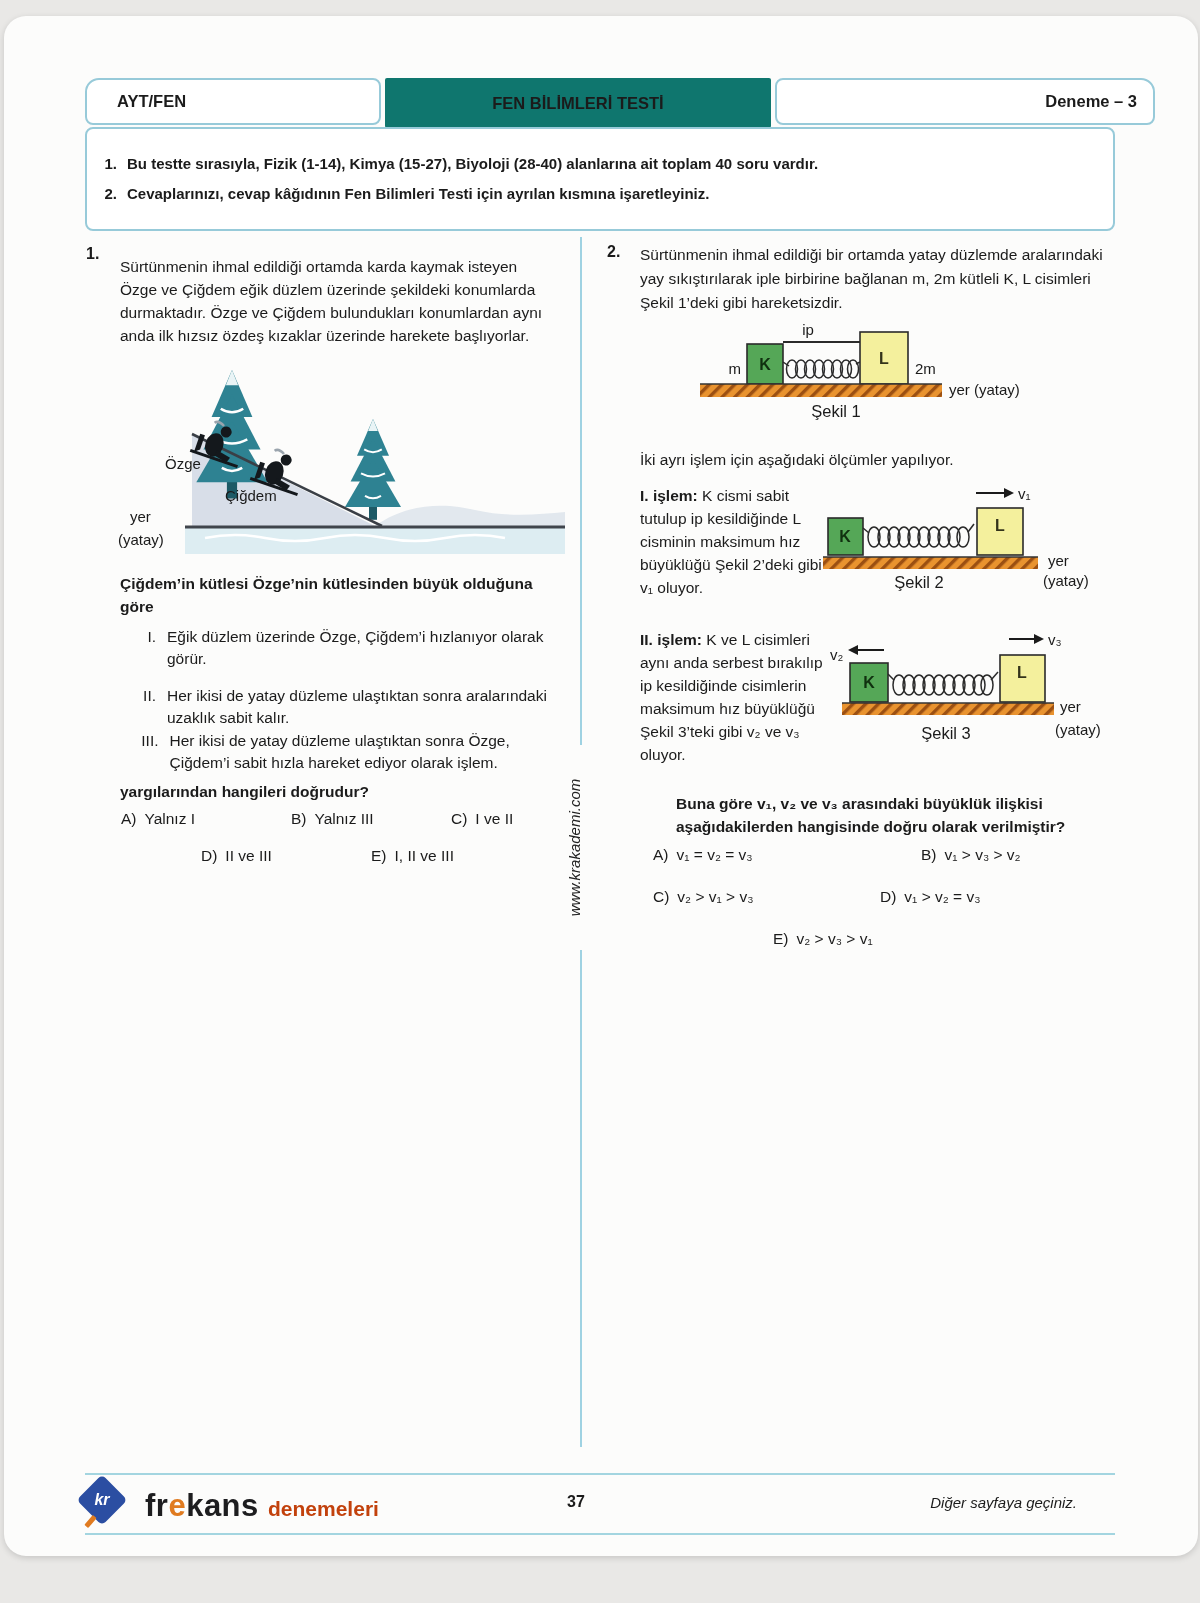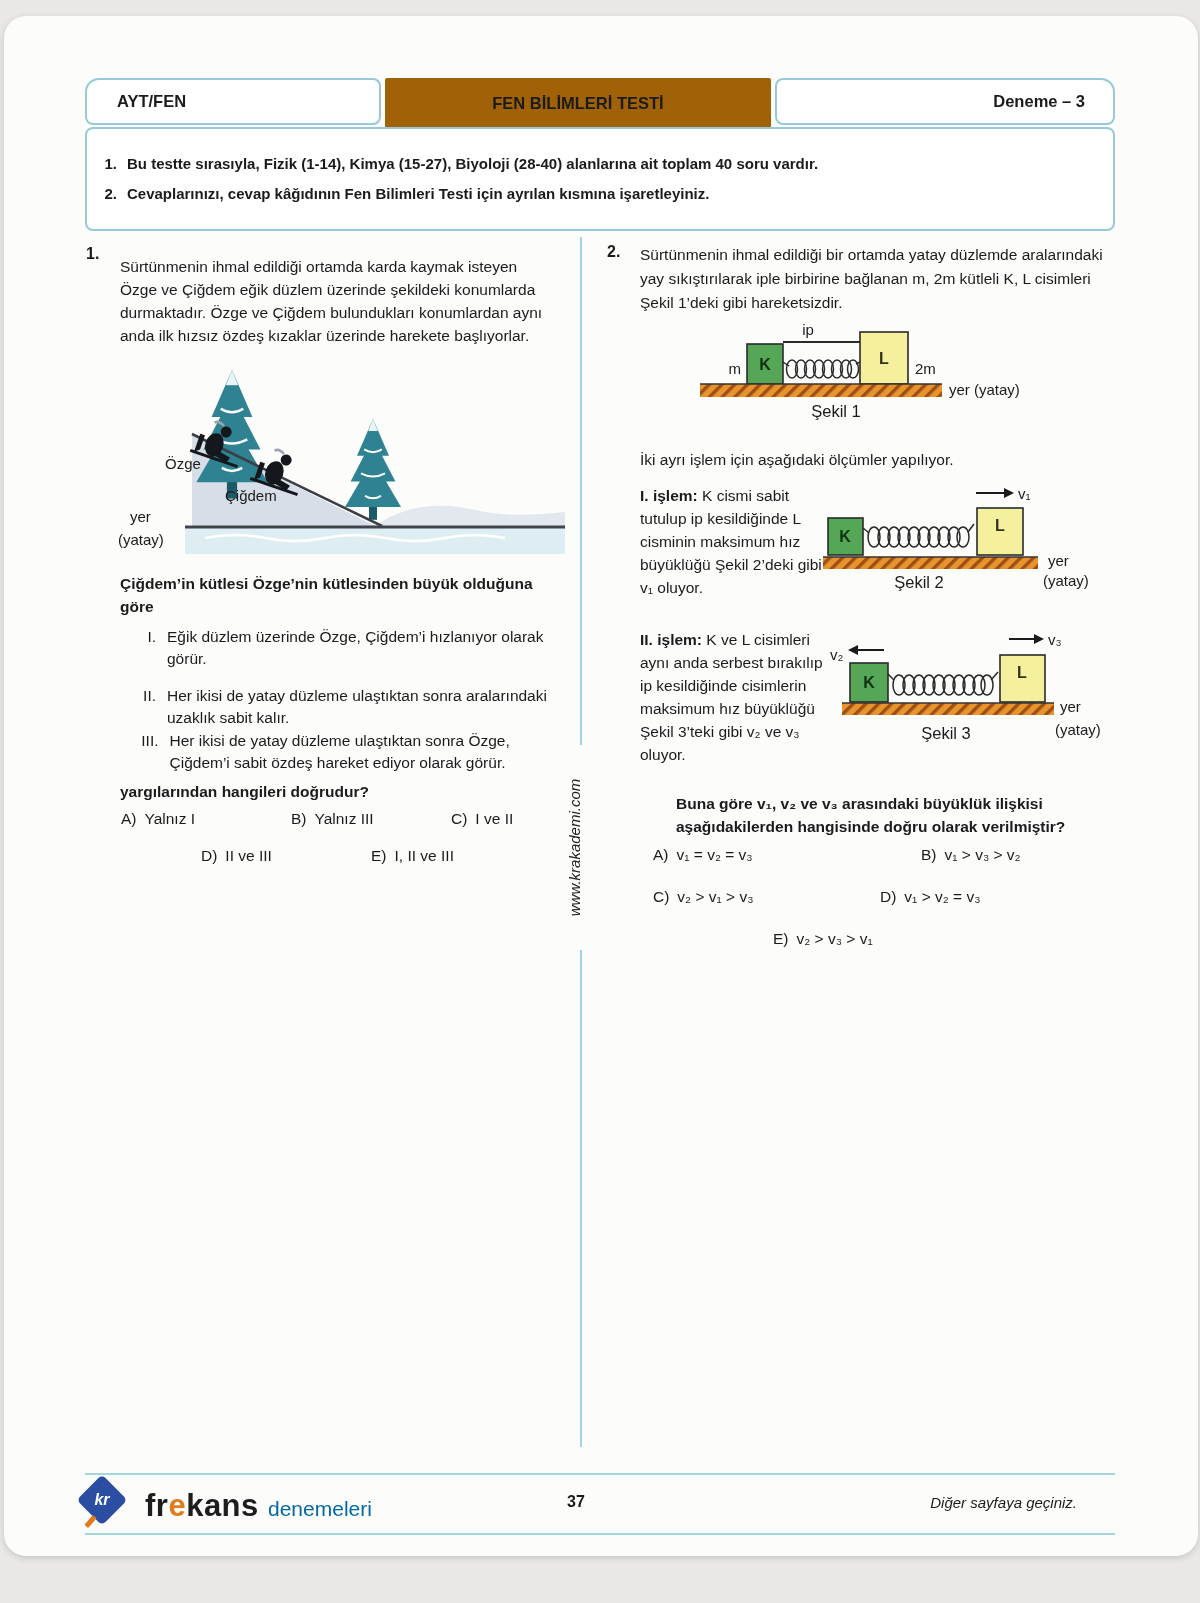--- a/index.html
+++ b/index.html
@@ -8,23 +8,23 @@
          font-family:"Liberation Sans", sans-serif;color:#1b1b1b;}
   .sheet{position:absolute;left:4px;top:16px;width:1194px;height:1540px;
          background:#fcfcfb;border-radius:22px;box-shadow:0 2px 6px rgba(0,0,0,.15);}
   .abs{position:absolute;}
   .b{font-weight:bold;}
   .it{font-style:italic;}
   
   .hbox{position:absolute;top:78px;height:47px;border:2px solid #97cad9;background:#fff;
         font-size:16.5px;font-weight:bold;line-height:43px;}
   .hbox-left{left:85px;width:296px;border-radius:14px 8px 8px 8px;padding-left:30px;}
-  .hbox-mid{left:385px;width:386px;top:78px;height:50px;background:#a16207;border:none;
+  .hbox-mid{left:385px;width:386px;top:78px;height:50px;background:#0f766e;border:none;
             text-align:center;line-height:50px;border-radius:2px;}
-  .hbox-right{left:775px;width:340px;border-radius:8px 14px 8px 8px;text-align:right;padding-right:28px;}
+  .hbox-right{left:775px;width:380px;border-radius:8px 14px 8px 8px;text-align:right;padding-right:16px;}
   .instr-box{position:absolute;left:85px;top:127px;width:1030px;height:104px;
              border:2px solid #97cad9;border-radius:8px;background:#fff;}
   .instr-item{position:absolute;left:0;width:1000px;font-size:15px;font-weight:bold;display:flex;}
   .instr-item .n{width:30px;text-align:right;flex:none;}
   .instr-item .tx{margin-left:10px;}
   
   .body-t{font-size:15.5px;line-height:23px;}
   .qnum{font-size:16px;font-weight:bold;}
   .item-row{position:absolute;left:122px;width:436px;display:flex;font-size:15.5px;line-height:22px;}
   .item-row .rn{width:34px;text-align:right;flex:none;}
@@ -39,21 +39,21 @@
   .fline{position:absolute;left:85px;width:1030px;height:2px;background:#a3d5e0;}
   .diamond{position:absolute;left:84px;top:1482px;width:36px;height:36px;background:#2b4ea2;
            transform:rotate(45deg);border-radius:5px;}
   .diamond span{display:block;transform:rotate(-45deg);color:#fff;font-weight:bold;
                 font-style:italic;font-size:16px;text-align:center;line-height:36px;}
   .pencil{position:absolute;left:88px;top:1515px;width:5px;height:13px;background:#e07b20;
           transform:rotate(40deg);border-radius:1px;}
   .brand{position:absolute;left:145px;top:1488px;font-size:31px;font-weight:800;
          letter-spacing:.5px;color:#1d1d1f;}
   .brand .acc{color:#e07b20;}
-  .brand-suffix{position:absolute;left:268px;top:1497px;font-size:21px;font-weight:normal;color:#0369a1;}
+  .brand-suffix{position:absolute;left:268px;top:1497px;font-size:21px;font-weight:bold;color:#c2410c;}
   
   svg text{font-family:"Liberation Sans", sans-serif;fill:#1b1b1b;}
   .ft{font-size:15px;}
   .cap{font-size:16.5px;}
   .blkK{font-size:16px;font-weight:bold;fill:#10300f;}
   .blkL{font-size:16px;font-weight:bold;fill:#33331a;}
 </style>
 </head>
 <body>
 
@@ -132,21 +132,21 @@
   <div class="item-row" style="top:626px;">
     <span class="rn">I.</span>
     <span class="tx">Eğik düzlem üzerinde Özge, Çiğdem’i hızlanıyor olarak görür.</span>
   </div>
   <div class="item-row" style="top:685px;">
     <span class="rn">II.</span>
     <span class="tx">Her ikisi de yatay düzleme ulaştıktan sonra aralarındaki uzaklık sabit kalır.</span>
   </div>
   <div class="item-row" style="top:730px;justify-content:center;">
     <span class="rn">III.</span>
-    <span class="tx">Her ikisi de yatay düzleme ulaştıktan sonra Özge, Çiğdem’i sabit özdeş hareket ediyor olarak görür.</span>
+    <span class="tx">Her ikisi de yatay düzleme ulaştıktan sonra Özge, Çiğdem’i sabit hızla hareket ediyor olarak işlem.</span>
   </div>
 
   <div class="abs body-t b" style="left:120px;top:780px;">yargılarından hangileri doğrudur?</div>
 
   <div class="opt" style="left:121px;top:810px;">
     <span class="l">A)</span><span>Yalnız I</span>
   </div>
   <div class="opt" style="left:291px;top:810px;">
     <span class="l">B)</span><span>Yalnız III</span>
   </div>

